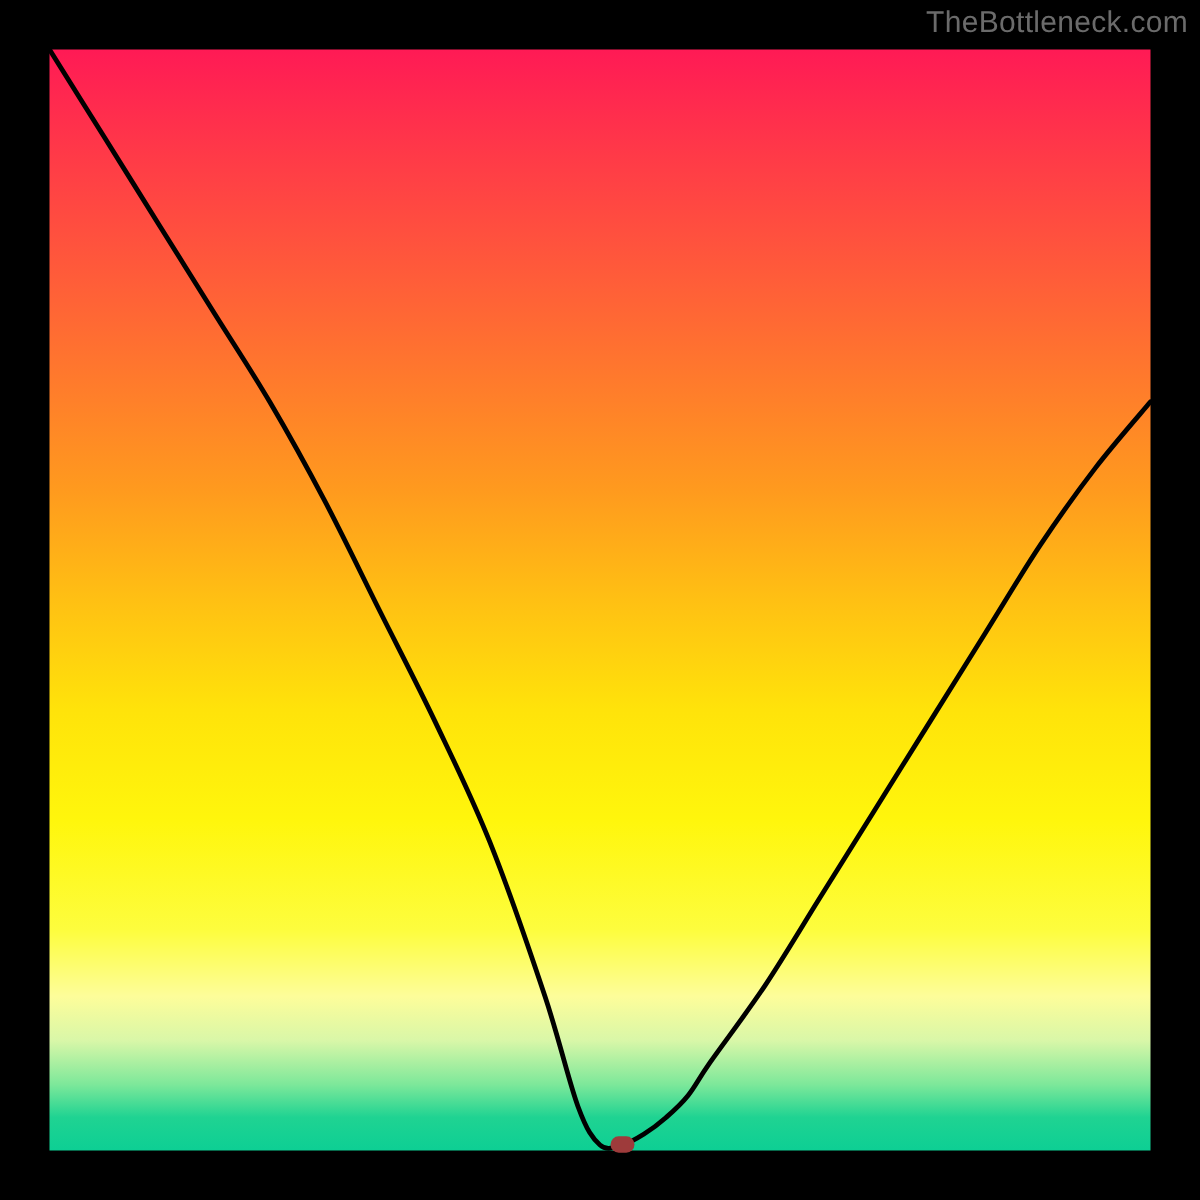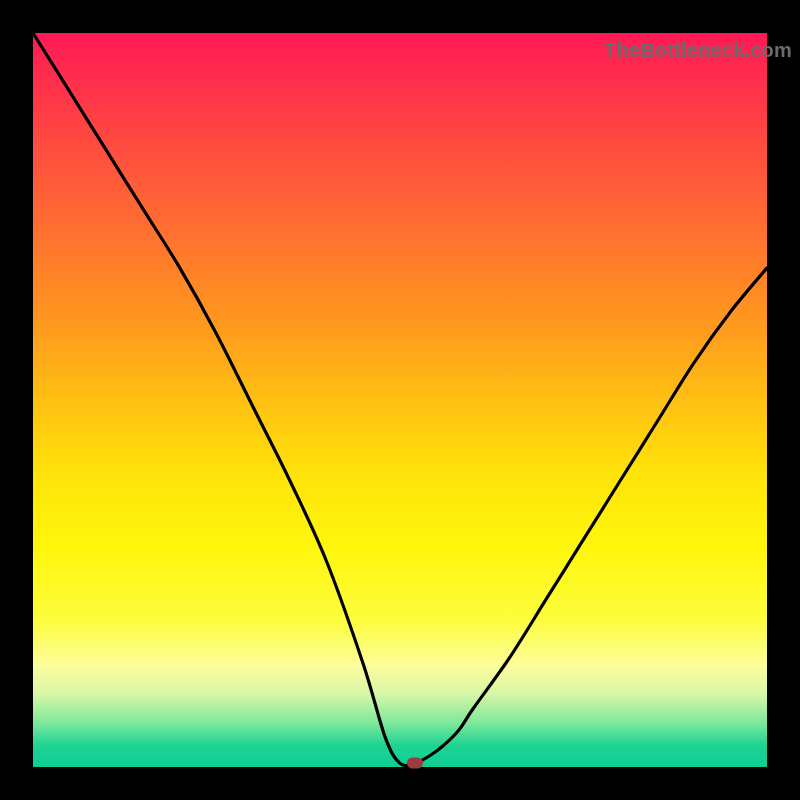--- a/index.html
+++ b/index.html
@@ -57,24 +57,23 @@
     border-radius: 6px;
     background: #9e3b3b;
     transform: translate(-50%, -50%);
   }
   .watermark {
     position: absolute;
     top: 4px;
     right: 8px;
     color: #6b6b6b;
     font-size: 20px;
-    font-weight: 700;
+    font-weight: 400;
     letter-spacing: 0.2px;
     user-select: none;
-    margin-top: 35px;
   }
 </style>
 </head>
 <body>
 
 <div class="frame">
   <div class="plot"></div>
 
   <svg class="curve" viewBox="0 0 734 734" preserveAspectRatio="none">
     <path id="curve-path" d="M 0.00 0.00 C 6.12 9.79, 24.47 39.15, 36.70 58.72 C 48.93 78.29, 61.17 97.87, 73.40 117.44 C 85.63 137.01, 97.87 156.59, 110.10 176.16 C 122.33 195.73, 134.57 214.08, 146.80 234.88 C 159.03 255.68, 171.27 277.70, 183.50 300.94 C 195.73 324.18, 207.97 349.87, 220.20 374.34 C 232.43 398.81, 244.67 422.05, 256.90 447.74 C 269.13 473.43, 281.37 497.90, 293.60 528.48 C 305.83 559.06, 320.51 601.88, 330.30 631.24 C 340.09 660.60, 346.20 688.13, 352.32 704.64 C 358.44 721.15, 362.11 726.05, 367.00 730.33 C 371.89 734.61, 376.79 731.55, 381.68 730.33 C 386.57 729.11, 391.47 726.05, 396.36 722.99 C 401.25 719.93, 406.15 716.26, 411.04 711.98 C 415.93 707.70, 420.83 703.42, 425.72 697.30 C 430.61 691.18, 431.84 687.51, 440.40 675.28 C 448.96 663.05, 464.87 642.25, 477.10 623.90 C 489.33 605.55, 501.57 584.75, 513.80 565.18 C 526.03 545.61, 538.27 526.03, 550.50 506.46 C 562.73 486.89, 574.97 467.31, 587.20 447.74 C 599.43 428.17, 611.67 408.59, 623.90 389.02 C 636.13 369.45, 648.37 348.65, 660.60 330.30 C 672.83 311.95, 685.07 294.82, 697.30 278.92 C 709.53 263.02, 727.88 242.22, 734.00 234.88" fill="none" stroke="#000" stroke-width="3.2" stroke-linejoin="round" stroke-linecap="round"></path>

